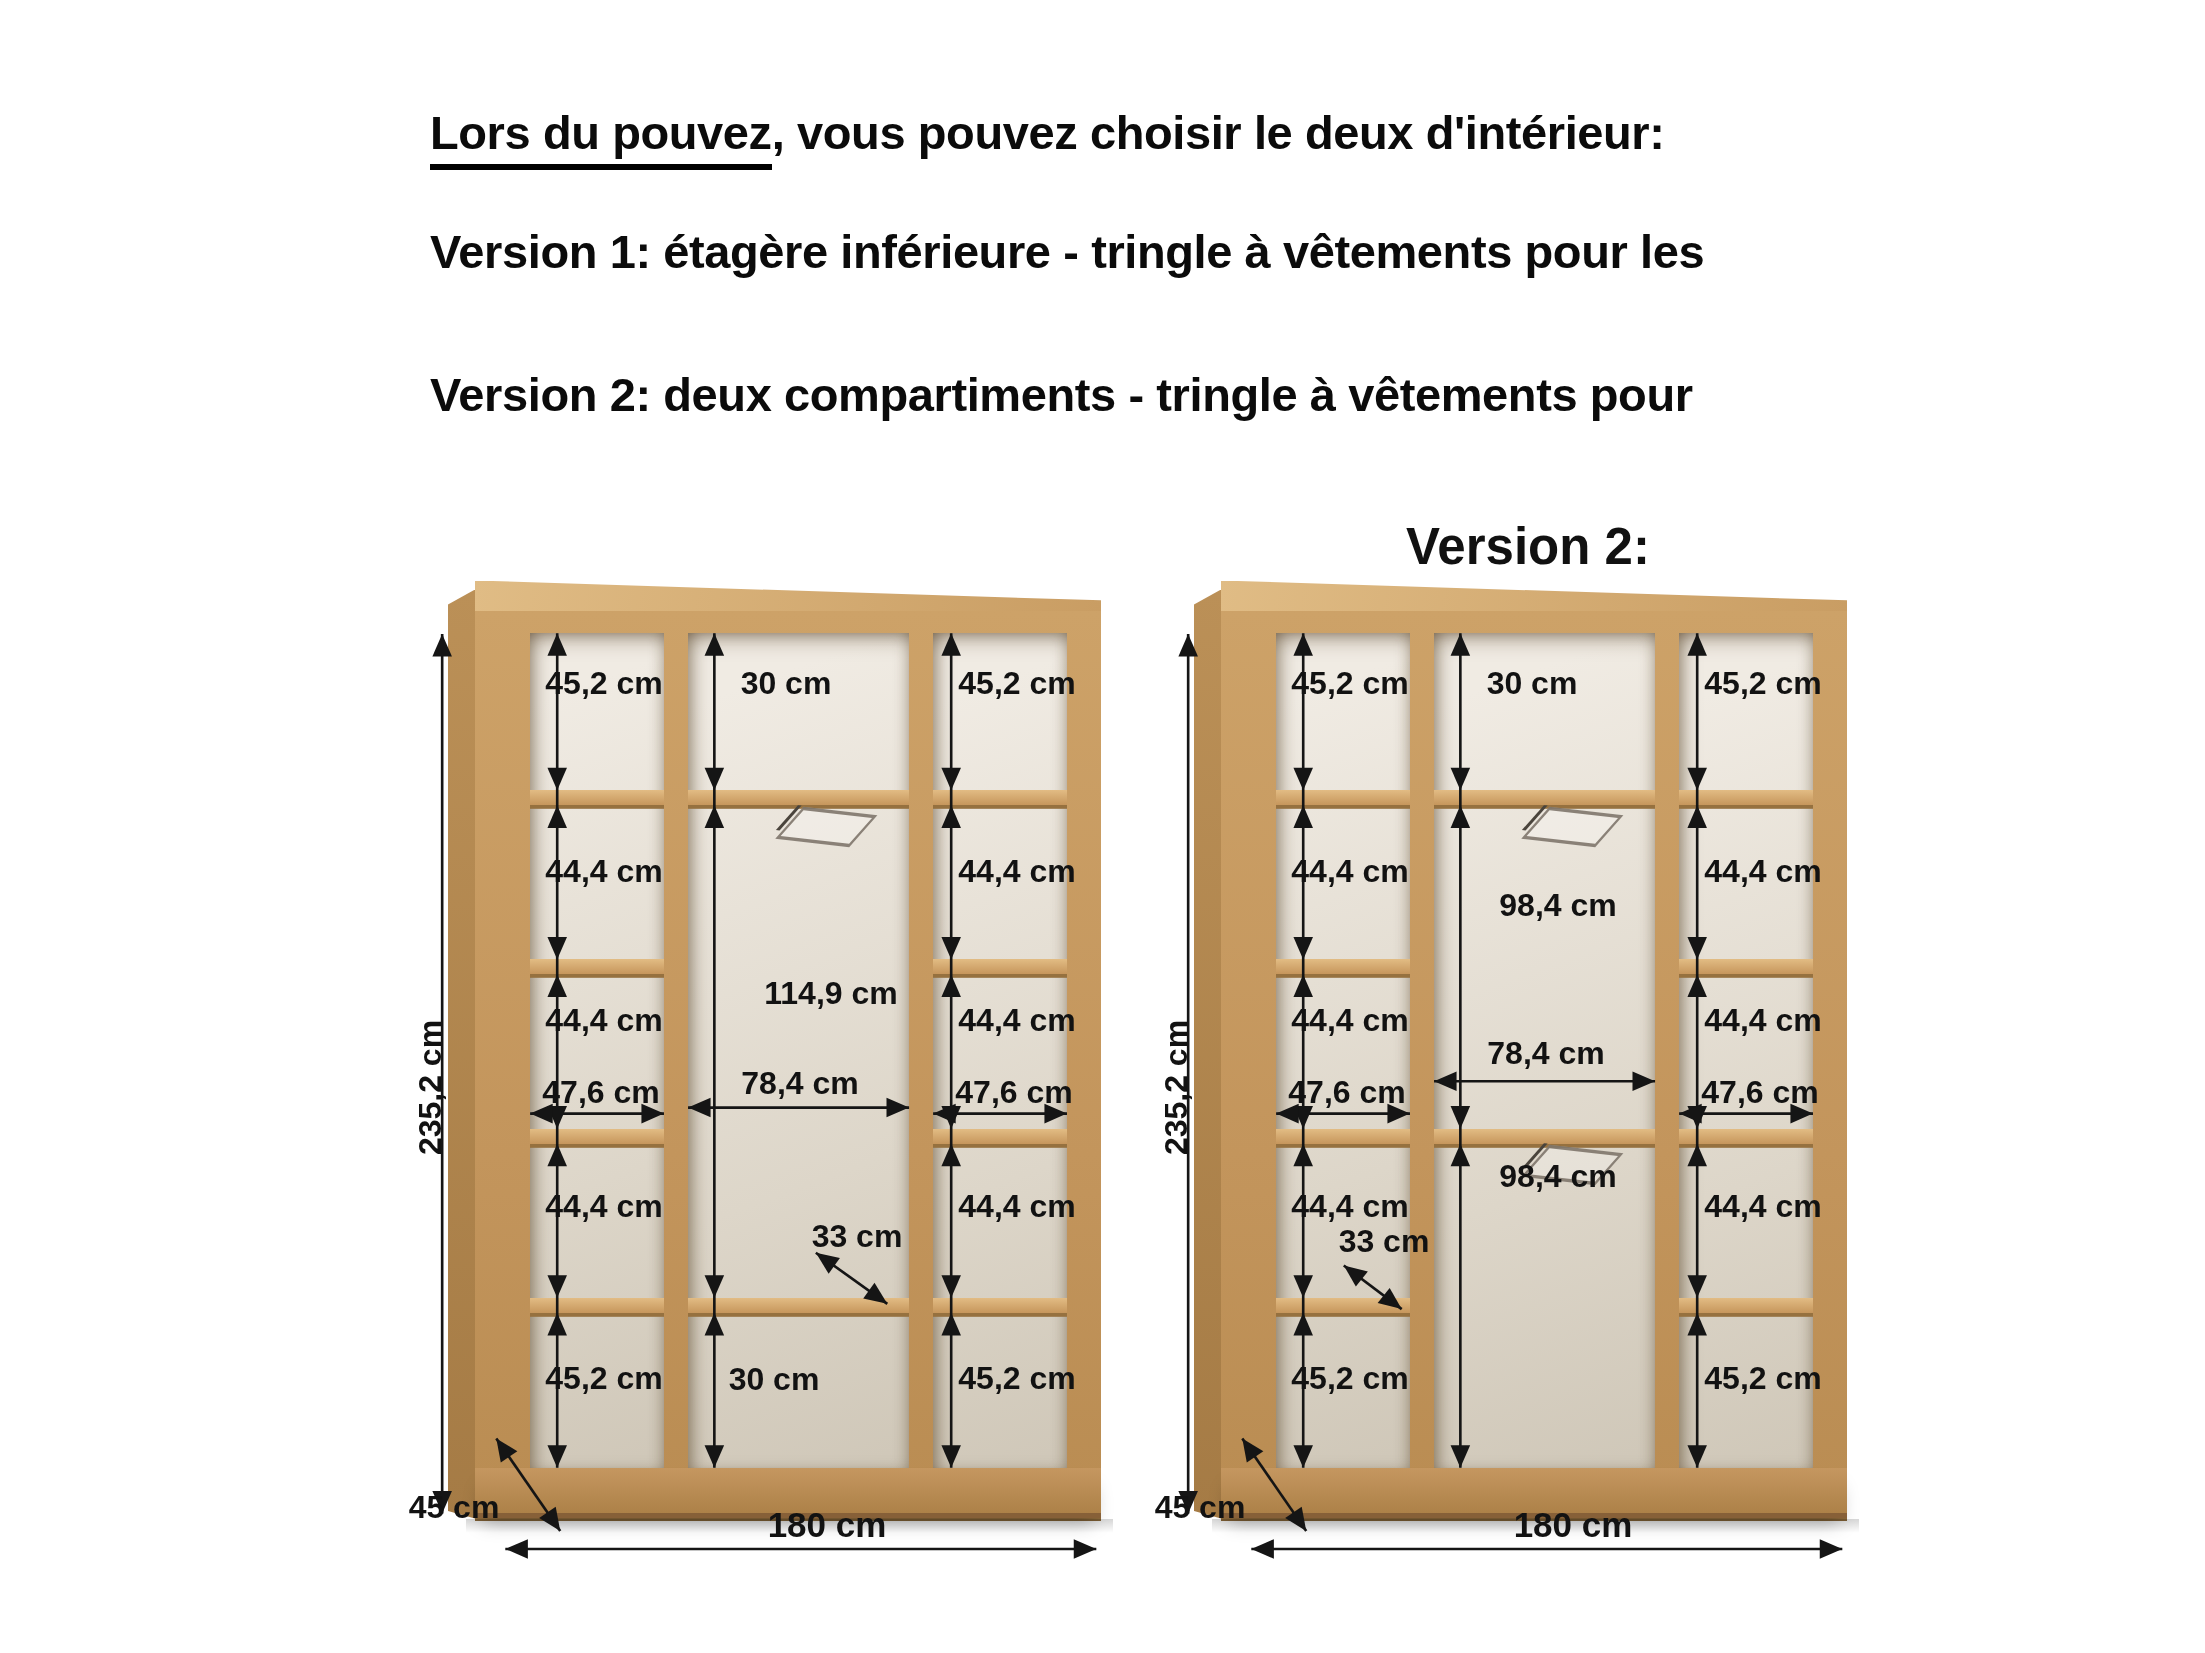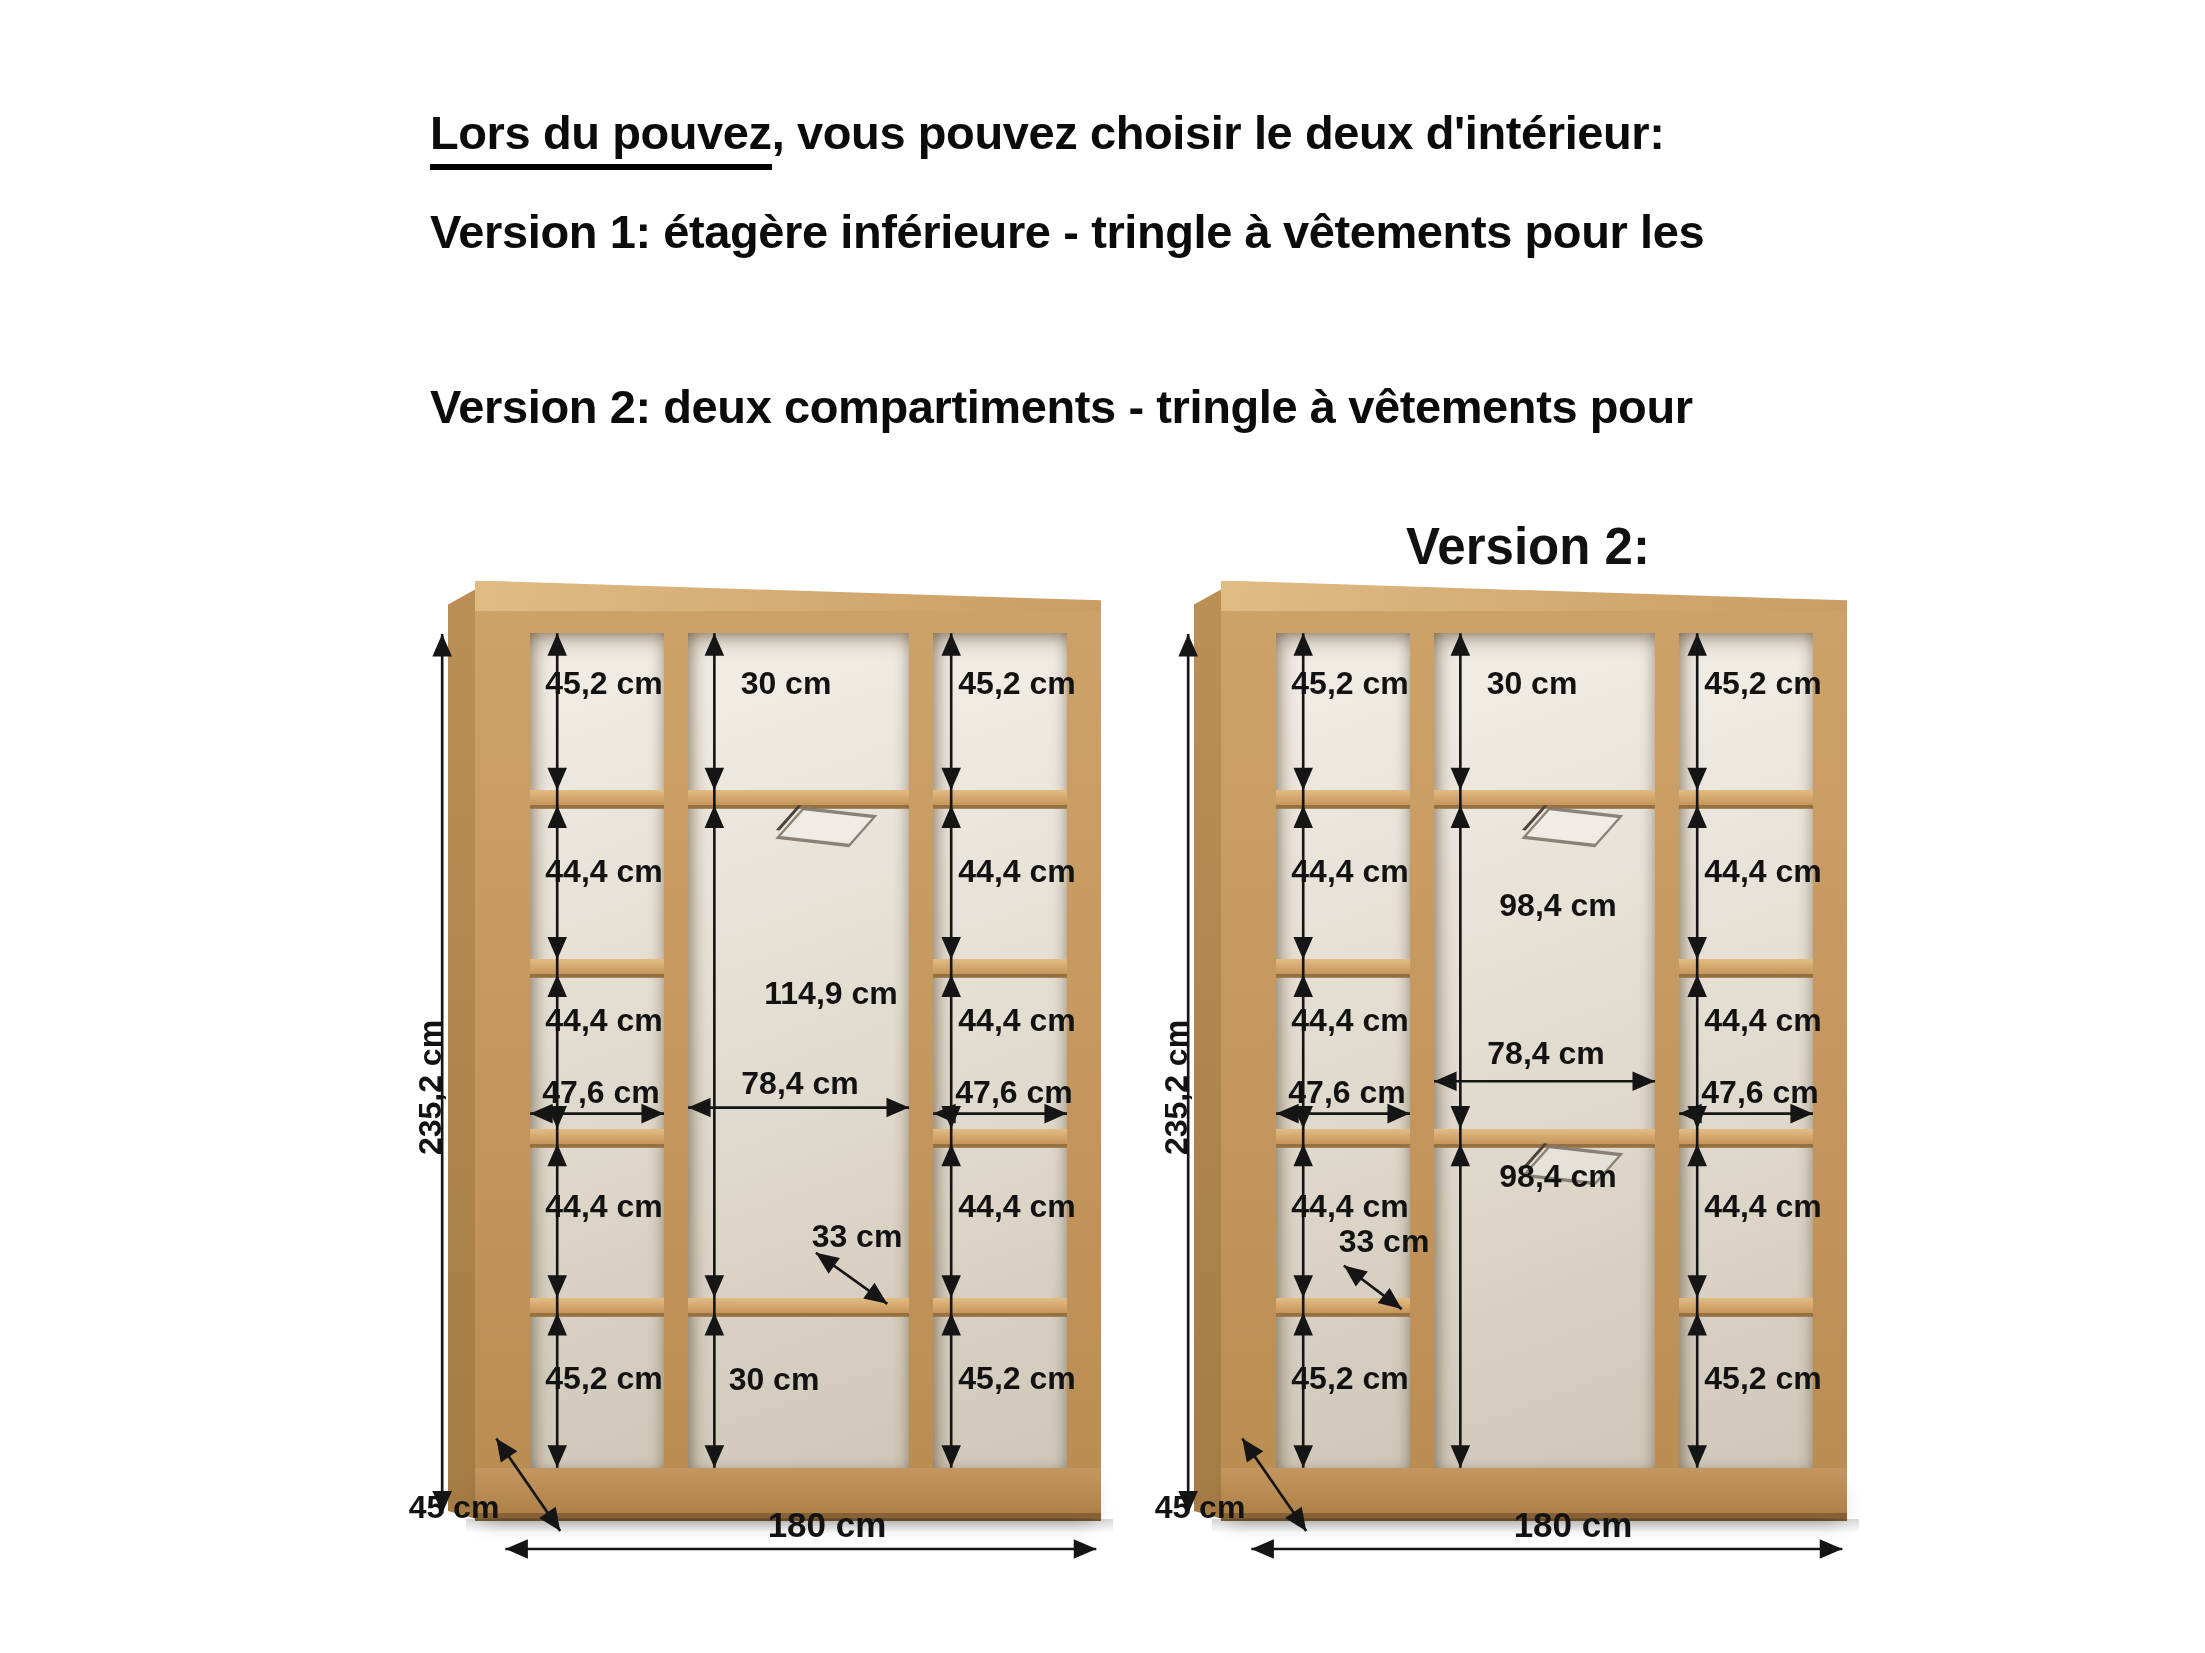--- a/index.html
+++ b/index.html
@@ -36,22 +36,22 @@
   .dims{position:absolute;left:0;top:0;z-index:6;}
   .dims line{stroke:#151515;stroke-width:3.5;}
   .dims polygon{fill:#151515;}
 </style>
 </head>
 <body>
 
 <div id="page">
 
   <div class="hline" style="top:105px"><span class="u">Lors du pouvez</span><span>, vous pouvez choisir le deux d'intérieur:</span></div>
-  <div class="hline" style="top:204px">Version 1: étagère inférieure - tringle à vêtements pour les</div>
-  <div class="hline" style="top:379px">Version 2: deux compartiments - tringle à vêtements pour</div>
+  <div class="hline" style="top:224px">Version 1: étagère inférieure - tringle à vêtements pour les</div>
+  <div class="hline" style="top:367px">Version 2: deux compartiments - tringle à vêtements pour</div>
 
   <div class="vtitle" style="left:1295px">Version 2:</div>
 
   <div class="wardrobe" style="left:406px;top:570px">
     <div class="abs w-side" style="left:42px;top:19.5px;width:27px;height:929px"></div>
     <div class="abs w-topface" style="left:69px;top:10.5px;width:626px;height:32px"></div>
     <div class="abs w-front" style="left:69px;top:41px;width:626px;height:906px"></div>
     <div class="abs colback" style="left:124px;width:134px"></div>
     <div class="abs colback" style="left:282px;width:221px"></div>
     <div class="abs colback" style="left:527px;width:134px"></div>

